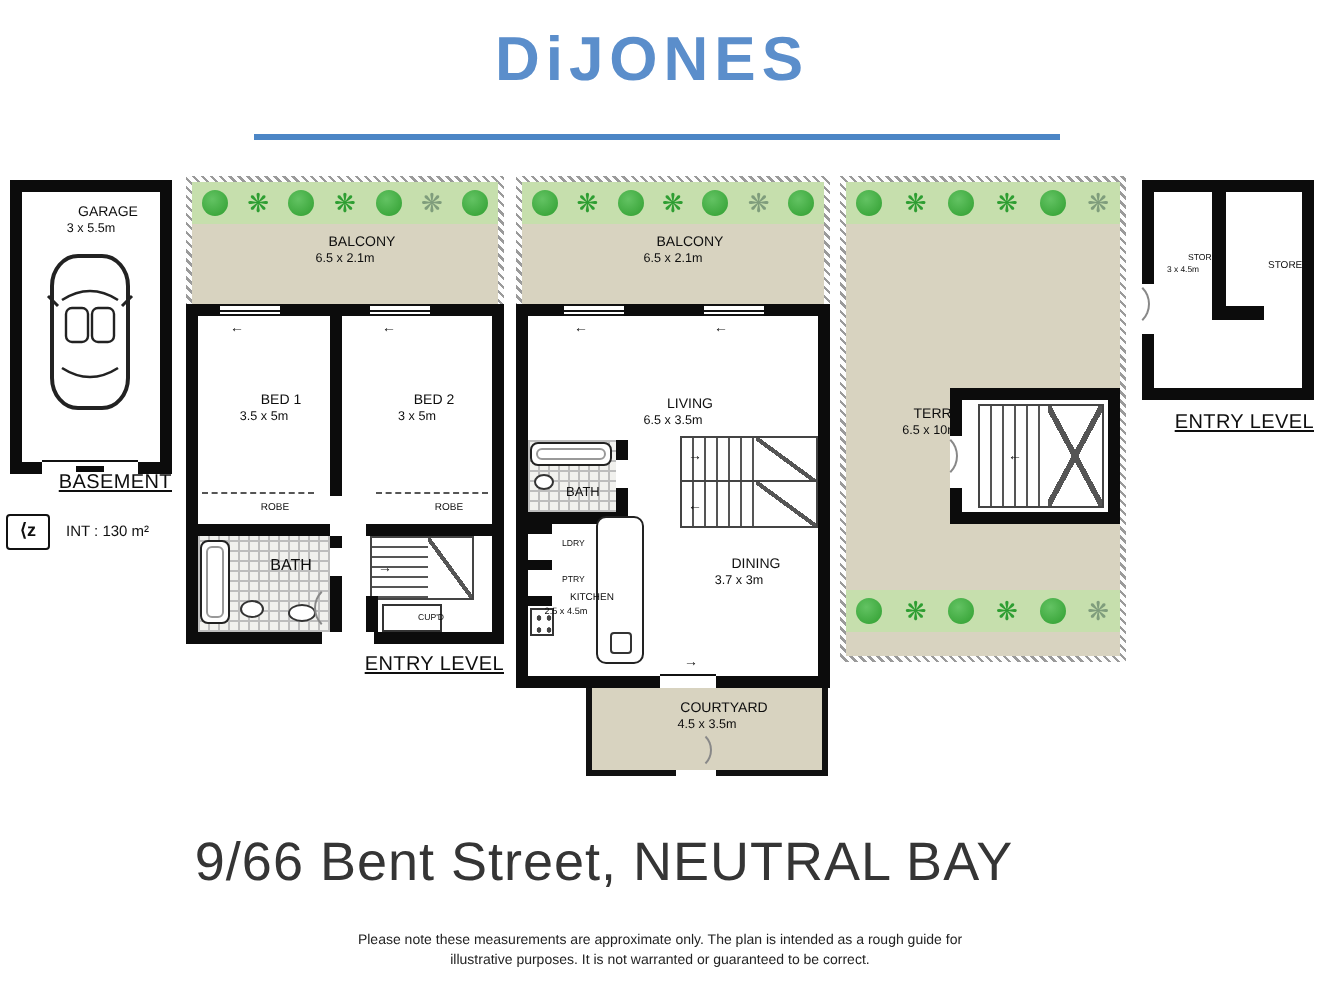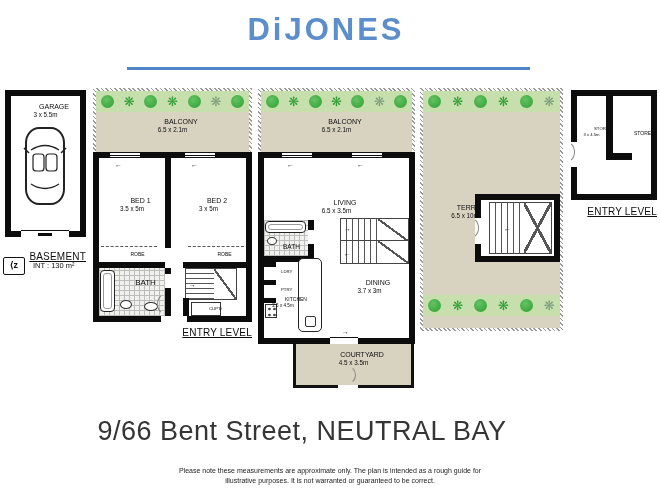--- a/index.html
+++ b/index.html
@@ -88,21 +88,21 @@
       <path d="M8 58 Q22 67 36 58" fill="none" stroke="#222" stroke-width="1.3"></path>
       <rect x="10" y="28" width="11" height="17" rx="3" fill="none" stroke="#222" stroke-width="1.2"></rect>
       <rect x="23" y="28" width="11" height="17" rx="3" fill="none" stroke="#222" stroke-width="1.2"></rect>
       <line x1="1" y1="22" x2="6" y2="27" stroke="#222" stroke-width="1.5"></line>
       <line x1="43" y1="22" x2="38" y2="27" stroke="#222" stroke-width="1.5"></line>
     </svg>
     <div class="gap" style="left:10px;bottom:-6px;width:48px;height:6px;border-top:1.4px solid #111;">
       <div class="wall" style="left:17px;top:2px;width:14px;height:3px;"></div>
     </div>
   </div>
-  <div class="lvl" style="left:5px;top:251px;width:81px;">
+  <div class="lvl" style="left:5px;top:236px;width:81px;">
     <span>BASEMENT</span>
   </div>
 
   <div class="compass">⟨z</div>
   <div class="int-label">INT : 130 m²</div>
 
   <div class="outdoor" style="left:93px;top:88px;width:159px;height:68px;">
     <div class="outdoor-inner">
       <div class="plant-strip" style="top:0;">
           <span class="plant bush"></span>

